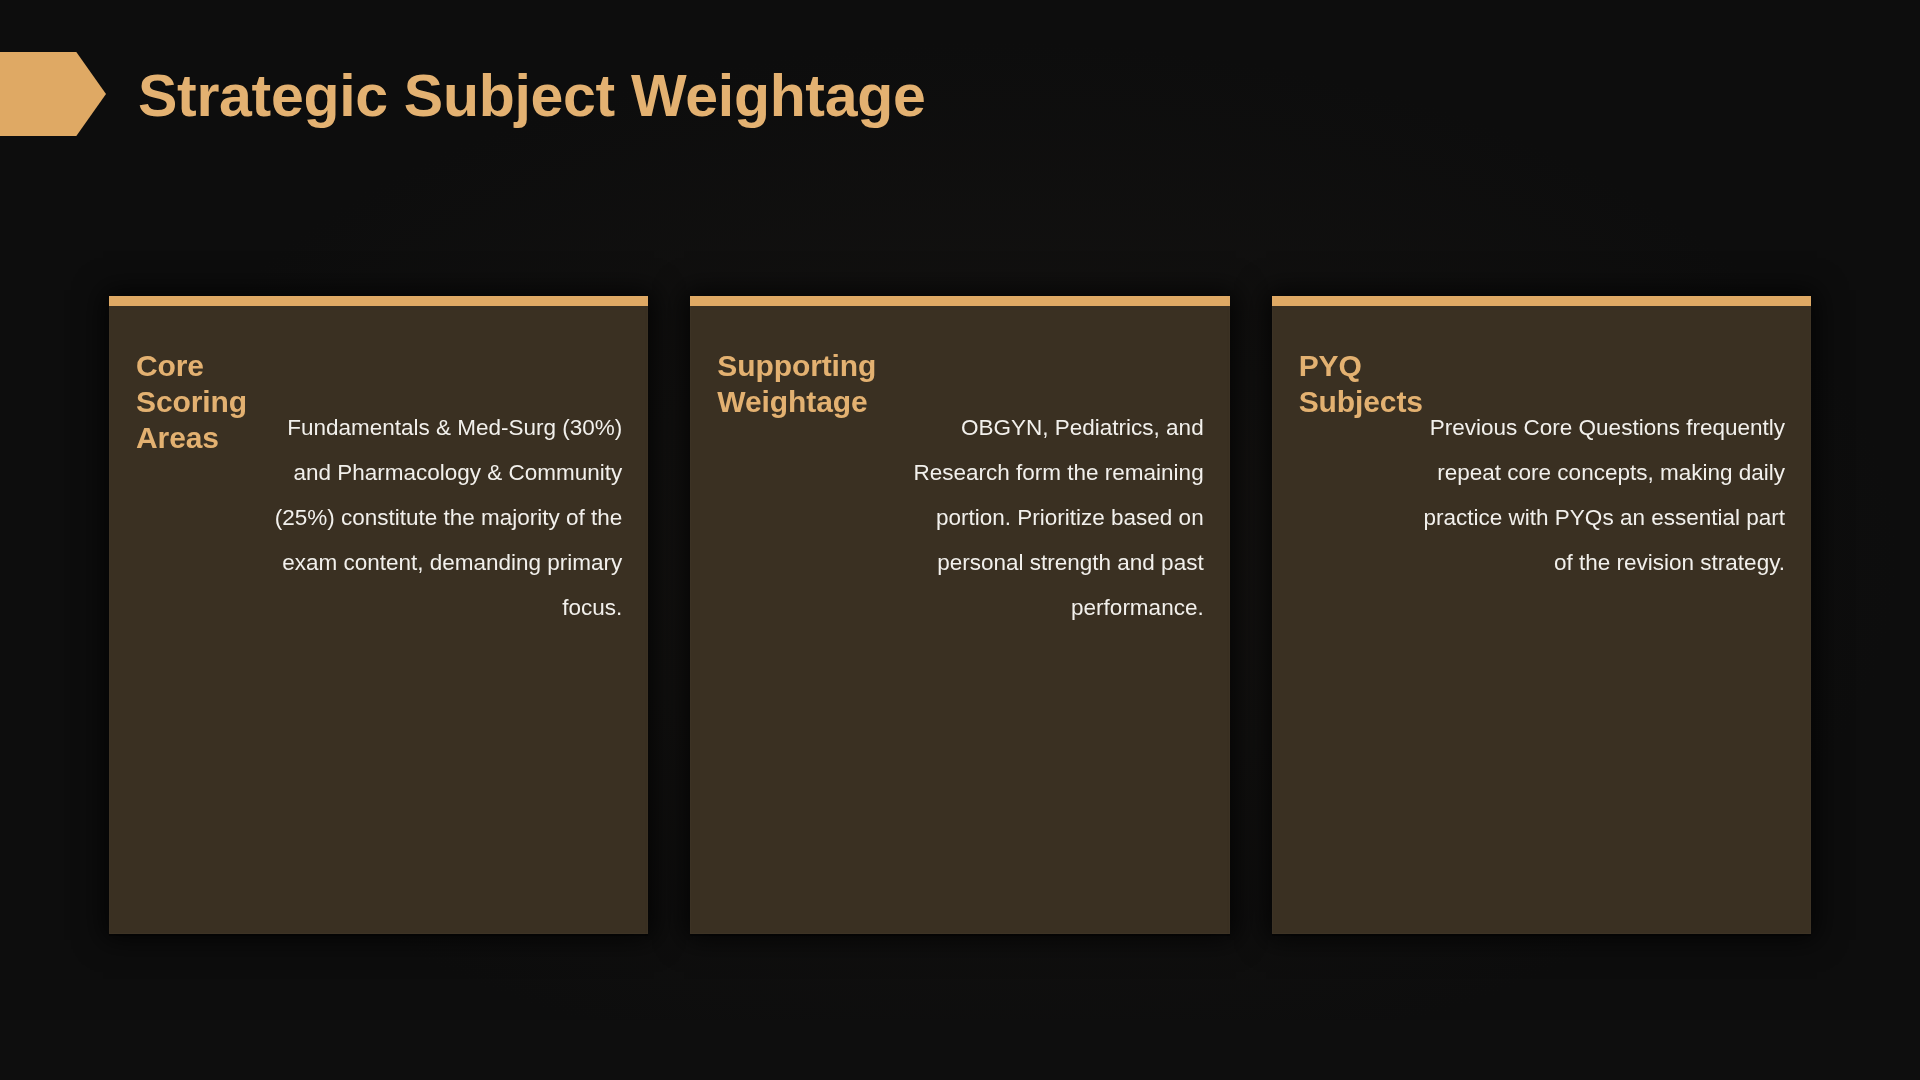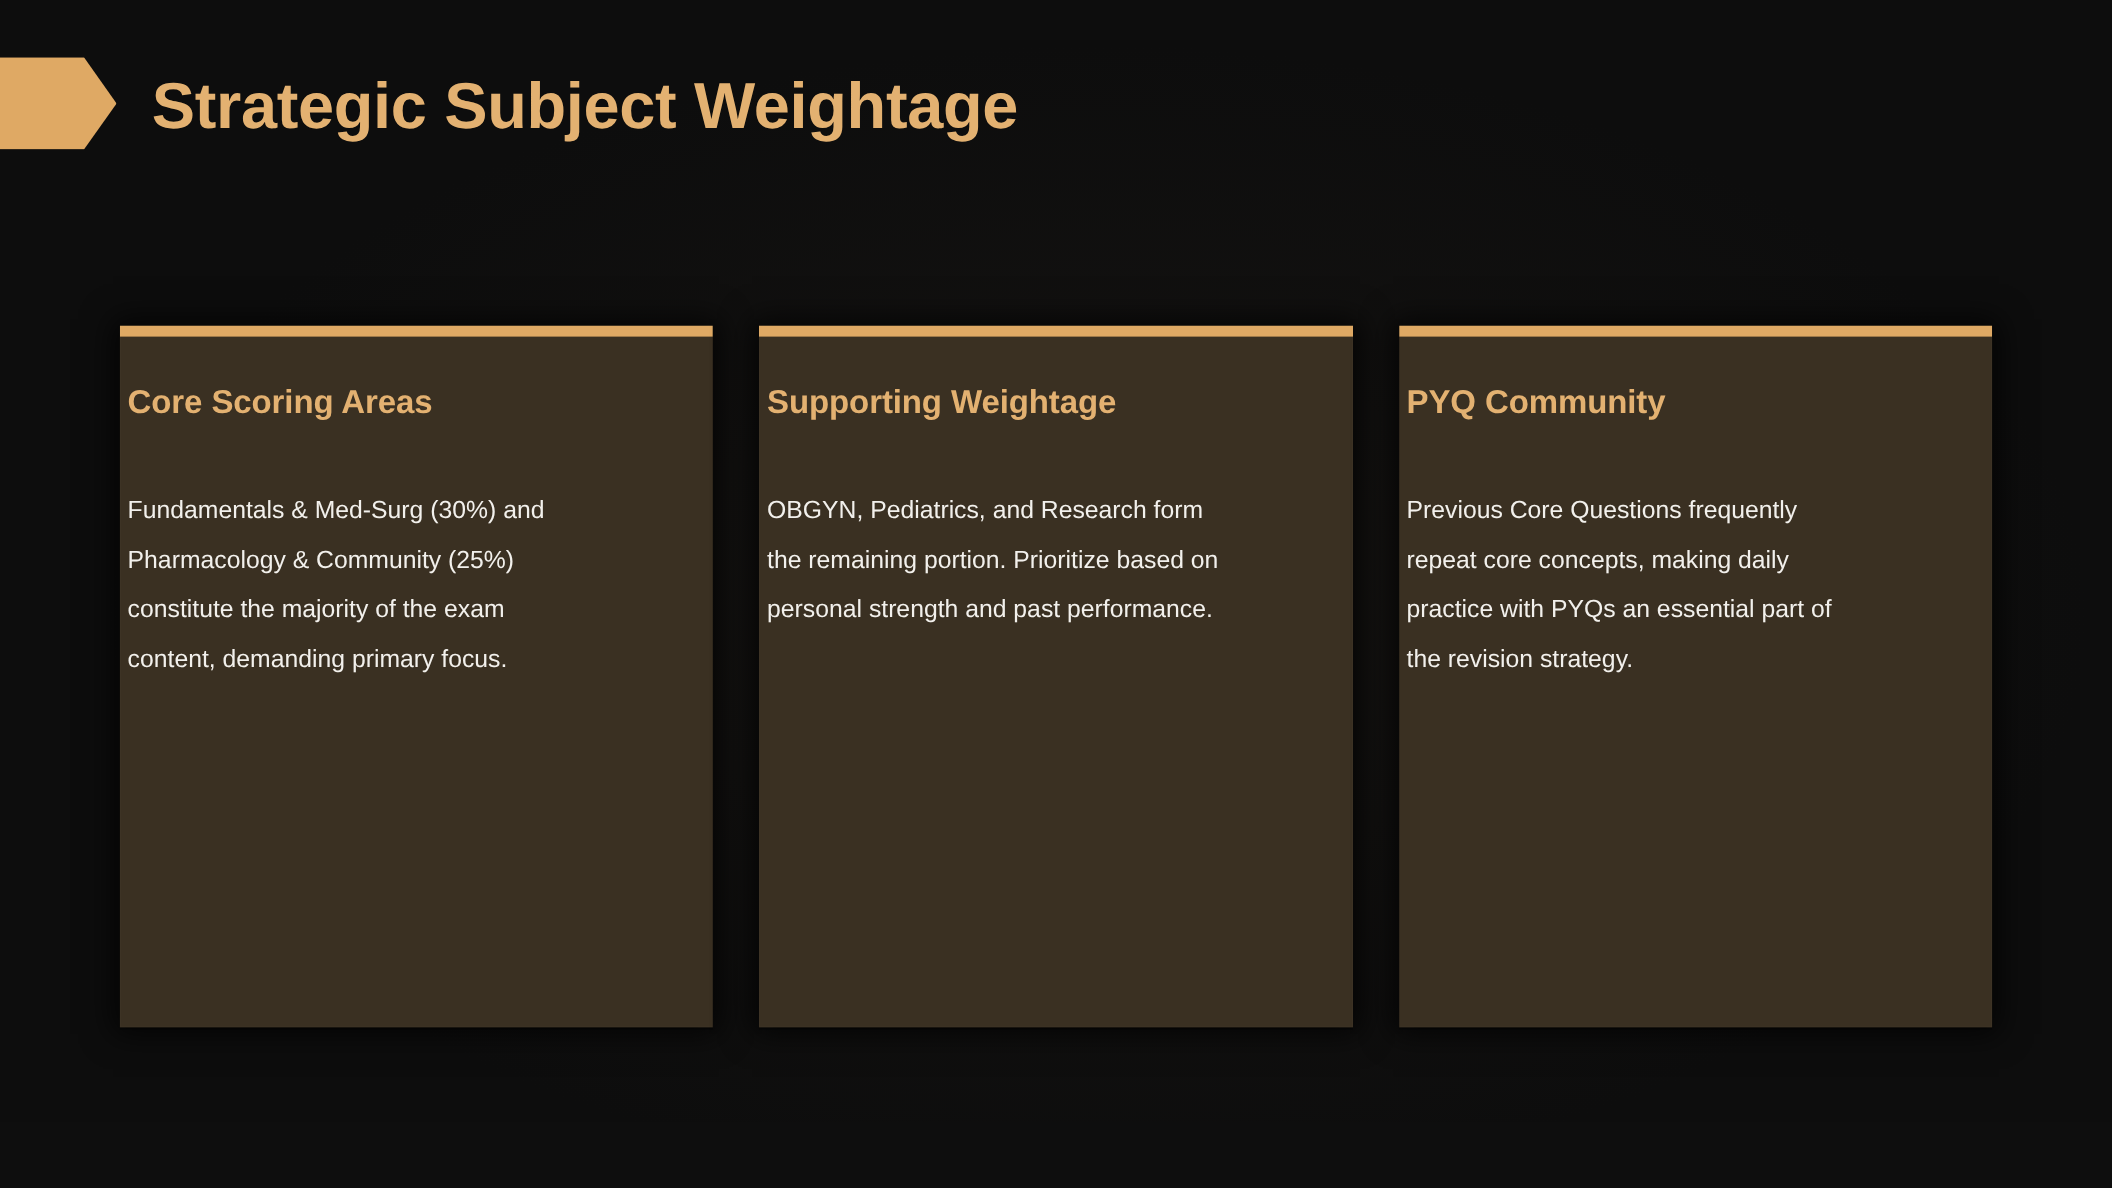--- a/index.html
+++ b/index.html
@@ -79,42 +79,43 @@
   }
 
   .card-accent {
     height: 10px;
     width: 100%;
     background: #dfa964;
     flex: 0 0 auto;
   }
 
   .card-body {
-    padding: 42px 26px 0 7px;
+    padding: 42px 26px 0 27px;
     display: flex;
-    flex-direction: column;
+    flex-direction: row;
   }
 
   .card-title {
     margin: 0;
     font-size: 30px;
     line-height: 1.2;
     font-weight: bold;
     color: #e3b171;
     letter-spacing: -0.1px;
   }
 
   .card-text {
     margin: 0;
     padding-top: 57px;
     font-size: 22.5px;
     line-height: 2.0;
     color: #f2f0ec;
     font-weight: normal;
     max-width: 420px;
+    text-align: right;
   }
 
   
   .card::after {
     content: "";
     position: absolute;
     inset: 0;
     pointer-events: none;
     box-shadow: inset 0 0 0 1px rgba(255, 255, 255, 0.015);
   }
@@ -143,19 +144,19 @@
       <div class="card-accent"></div>
       <div class="card-body">
         <h2 class="card-title">Supporting Weightage</h2>
         <p class="card-text">OBGYN, Pediatrics, and Research form the remaining portion. Prioritize based on personal strength and past performance.</p>
       </div>
     </div>
 
     <div class="card">
       <div class="card-accent"></div>
       <div class="card-body">
-        <h2 class="card-title">PYQ Community</h2>
+        <h2 class="card-title">PYQ Subjects</h2>
         <p class="card-text">Previous Core Questions frequently repeat core concepts, making daily practice with PYQs an essential part of the revision strategy.</p>
       </div>
     </div>
 
   </div>
 </div>
 
 </body></html>

